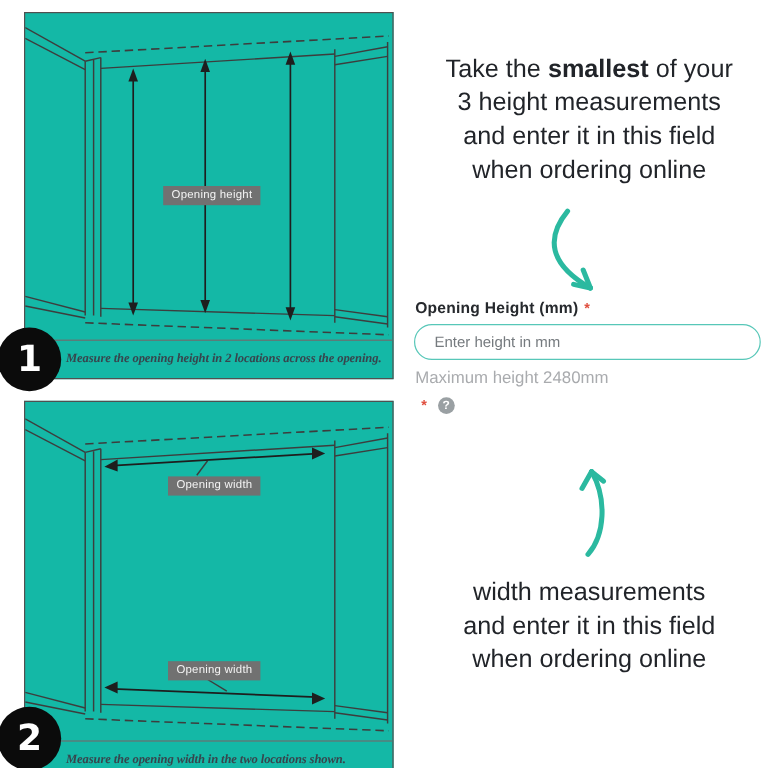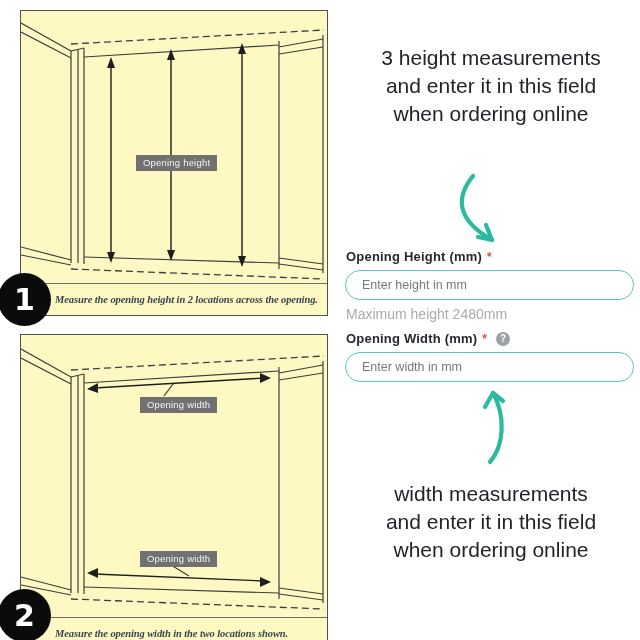--- a/index.html
+++ b/index.html
@@ -2,21 +2,21 @@
 <html><head>
 <meta charset="utf-8">
 <style>
   html,body{margin:0;padding:0;background:#fff;}
   .stage{
     position:relative;width:640px;height:640px;background:#ffffff;overflow:hidden;
     font-family:"Liberation Sans",sans-serif;
   }
   
   .panel{
-    position:absolute;left:20px;width:308px;background:#fef9c3;
+    position:absolute;left:20px;width:308px;background:#14b8a6;
     border:1.5px solid #505050;box-sizing:border-box;
     display:flex;flex-direction:column;
   }
   #panel1{top:10px;height:306px;}
   #panel2{top:334px;height:315px;}
   .drawing{display:block;flex:0 0 auto;}
   .caption{
     border-top:1.3px solid #6e6e6e;flex:1 1 auto;display:flex;align-items:center;
     padding-left:34px;padding-right:2px;white-space:nowrap;
     font-family:"Liberation Serif","DejaVu Serif",serif;font-style:italic;font-weight:600;
@@ -157,44 +157,43 @@
     </svg>
     <div class="diagram-label" style="left:119px;top:62px">Opening width</div>
     <div class="diagram-label" style="left:119px;top:216px">Opening width</div>
     <div class="caption">Measure the opening width in the two locations shown.</div>
   </section>
   <div class="step-circle" style="left:-2px;top:589px">
     <span>2</span>
   </div>
 
   <div class="instr" style="top:44px">
+    <div class="instr-line"><span>Take the </span><b>smallest</b><span> of your</span></div>
     <div class="instr-line">3 height measurements</div>
     <div class="instr-line">and enter it in this field</div>
     <div class="instr-line">when ordering online</div>
   </div>
 
   <svg class="curve-arrow" style="left:440px;top:170px" width="70" height="80" viewBox="0 0 70 80">
     <path d="M33,6 C15,28 17,50 52,70"></path>
     <path d="M52,70 L38,67"></path>
     <path d="M52,70 L46,55"></path>
   </svg>
 
   <div class="field-label" style="top:249px">
     <span>Opening Height (mm)</span>
       <span class="req">*</span>
   </div>
   <input class="pill-input" style="top: 270px;" type="text" placeholder="Enter height in mm">
   <div class="helper" style="top:306px">Maximum height 2480mm</div>
 
   <div class="field-label" style="top:331px">
-    <span>Opening Width (mm)</span>
       <span class="req">*</span>
       <span class="help-icon">?</span>
   </div>
-  <input class="pill-input" style="top: 352px;" type="text" placeholder="Enter width in mm">
 
   <svg class="curve-arrow" style="left:470px;top:388px" width="50" height="82" viewBox="0 0 50 82">
     <path d="M20,74 C34,58 36,28 23,5"></path>
     <path d="M23,5 L15,19"></path>
     <path d="M23,5 L33,13"></path>
   </svg>
 
   <div class="instr" style="top:480px">
     <div class="instr-line">width measurements</div>
     <div class="instr-line">and enter it in this field</div>

